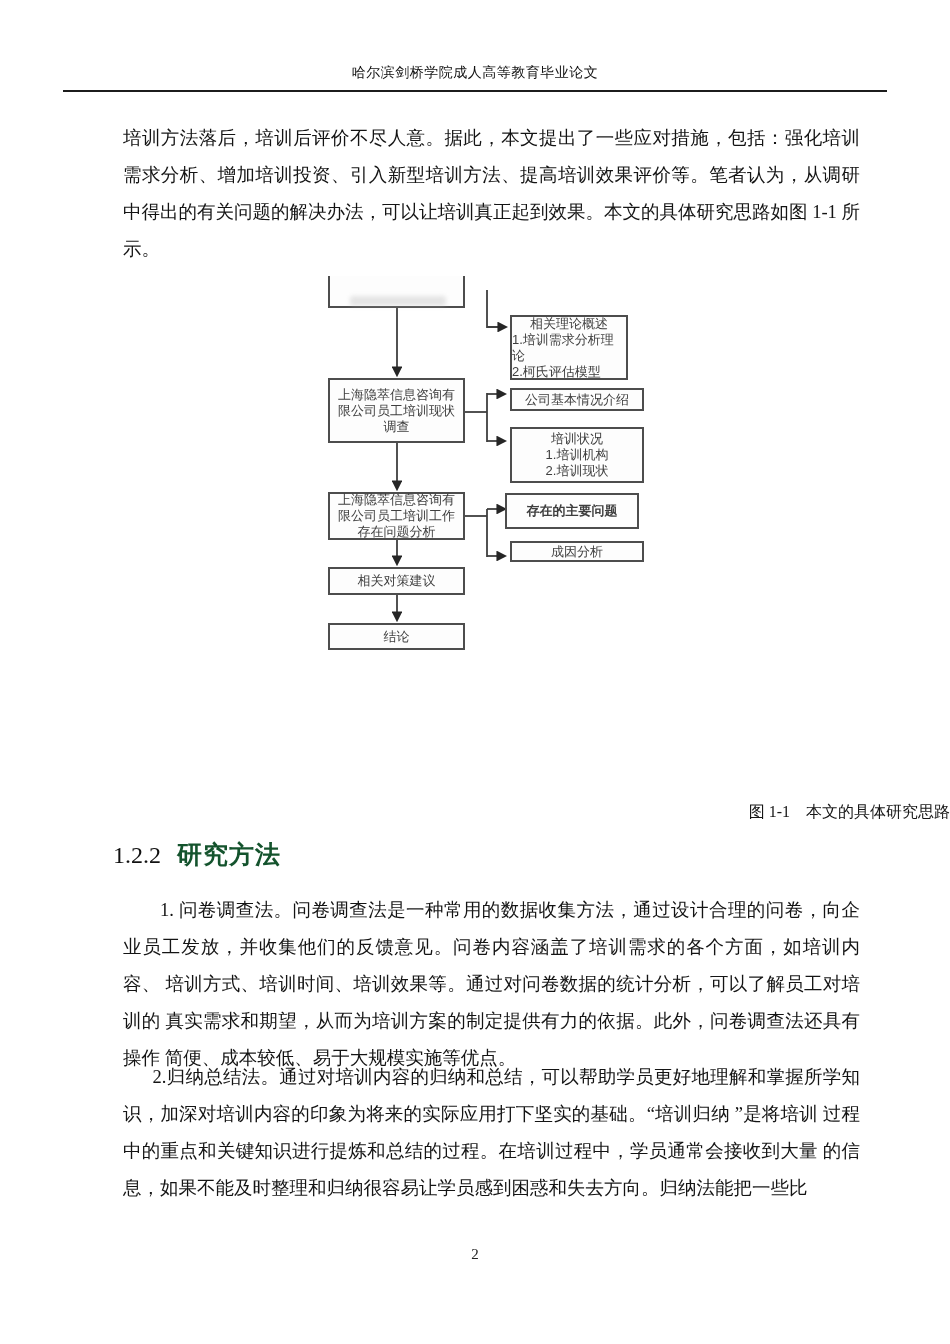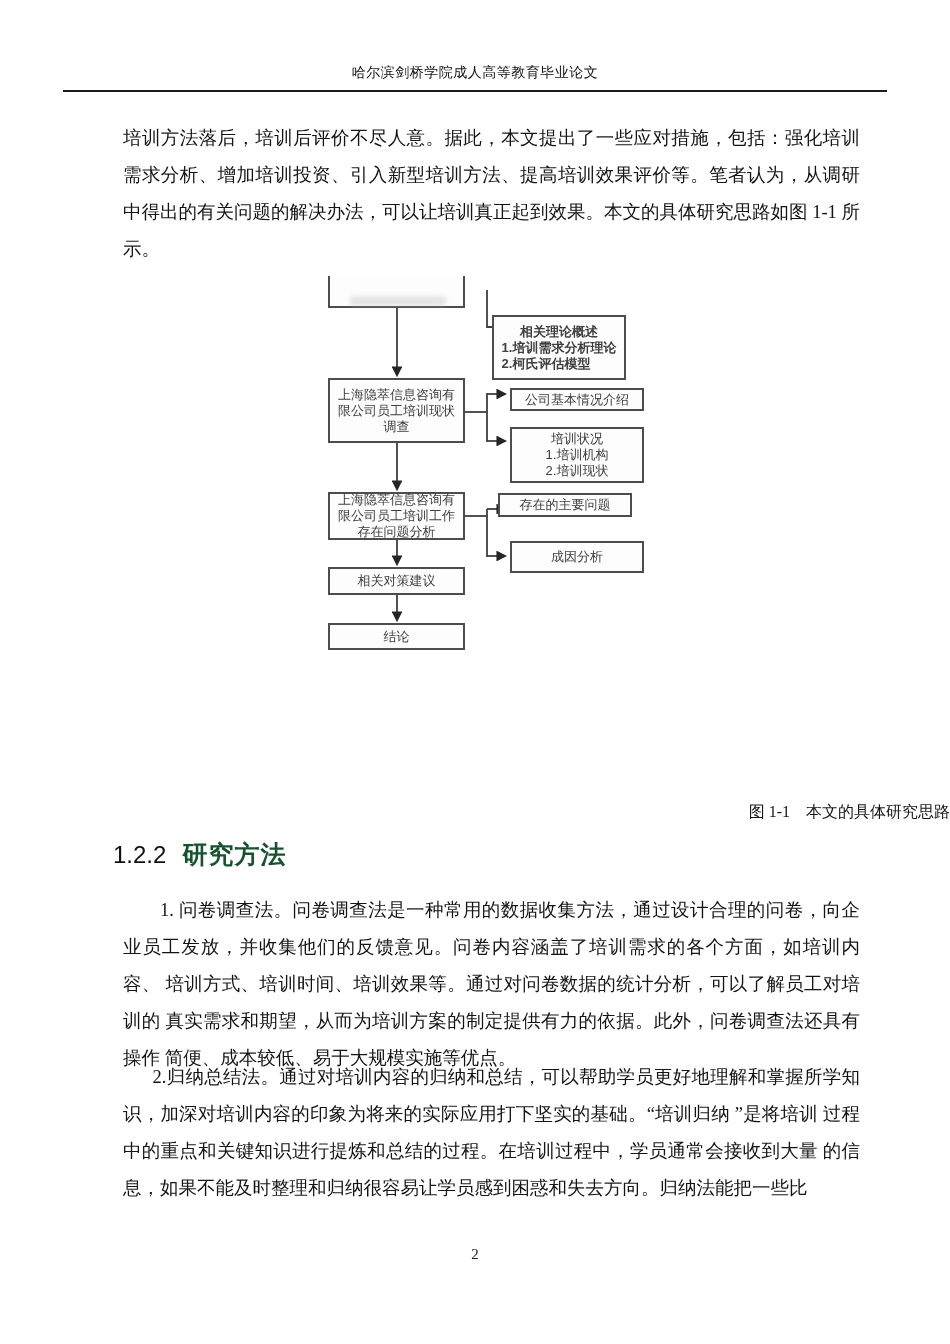--- a/index.html
+++ b/index.html
@@ -41,38 +41,38 @@
     display:flex;flex-direction:column;justify-content:center;align-items:center;
     text-align:center;
   }
   .fc-list{text-align:left;}
   .fc-smudge{
     position:absolute;left:35px;top:20px;width:96px;height:10px;
     background:#bdbdbd;opacity:.38;filter:blur(2px);border-radius:3px;
   }
   .b-top{left:13px;top:-26px;width:137px;height:58px;}
   .b-survey{left:13px;top:102px;width:137px;height:65px;}
-  .b-theory{left:177px;top:39px;width:134px;height:65px;font-weight:bold;}
+  .b-theory{left:195px;top:39px;width:118px;height:65px;}
   .b-company{left:195px;top:112px;width:134px;height:23px;}
   .b-status{left:195px;top:151px;width:134px;height:56px;}
   .b-problem{left:13px;top:216px;width:137px;height:48px;}
-  .b-mainprob{left:183px;top:217px;width:134px;height:24px;}
-  .b-cause{left:195px;top:265px;width:134px;height:32px;}
+  .b-mainprob{left:190px;top:217px;width:134px;height:36px;font-weight:bold;}
+  .b-cause{left:195px;top:265px;width:134px;height:21px;}
   .b-suggest{left:13px;top:291px;width:137px;height:28px;}
   .b-conclusion{left:13px;top:347px;width:137px;height:27px;}
 
   .caption{
     position:absolute;top:802px;left:0;width:950px;
     text-align:right;font-size:16px;color:#161616;
   }
   .heading{
     position:absolute;top:838px;left:113px;margin:0;
     font-weight:normal;white-space:nowrap;
   }
-  .h-num{font-family:Liberation Sans, sans-serif;font-size:24px;color:#111;text-align:center;}
+  .h-num{font-family:Liberation Serif, serif;font-size:24px;color:#111;text-align:center;}
   .h-title{
     font-family:"Liberation Sans", sans-serif;font-size:25px;font-weight:bold;
     color:#14532d;margin-left:10px;letter-spacing:1px;margin-top:13px;
   }
   .pagenum{
     position:absolute;top:1246px;left:0;width:950px;
     text-align:center;font-size:15px;color:#222;
   }
 </style>
 </head>

